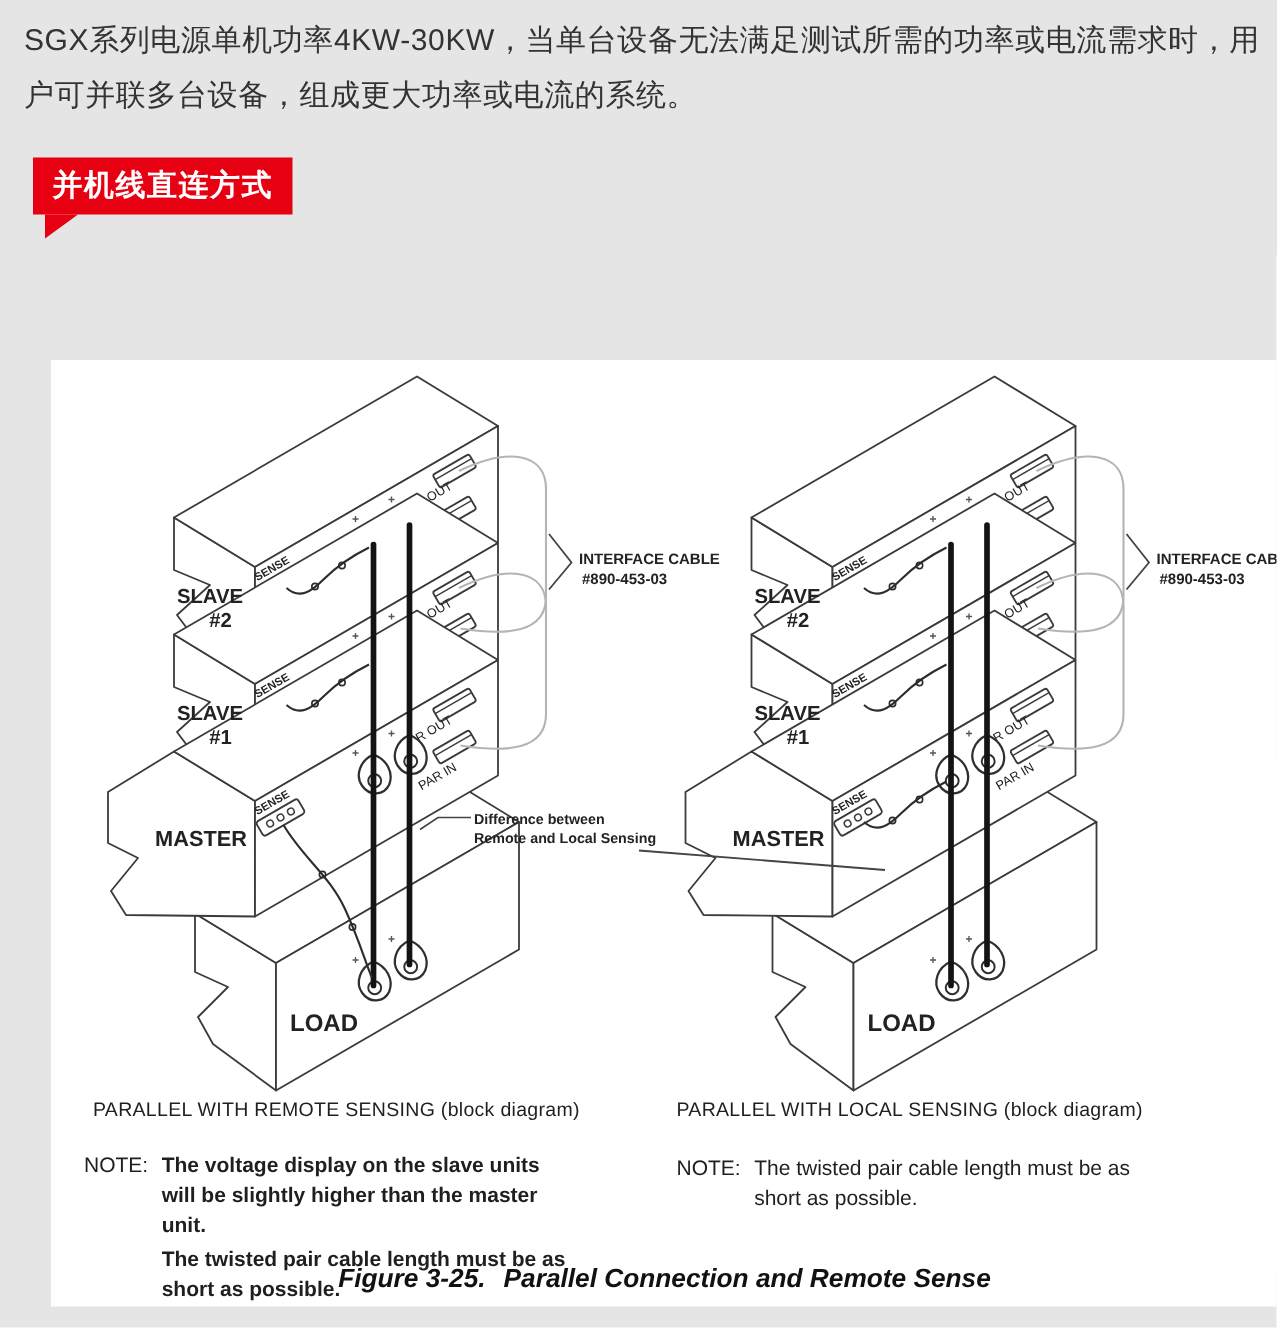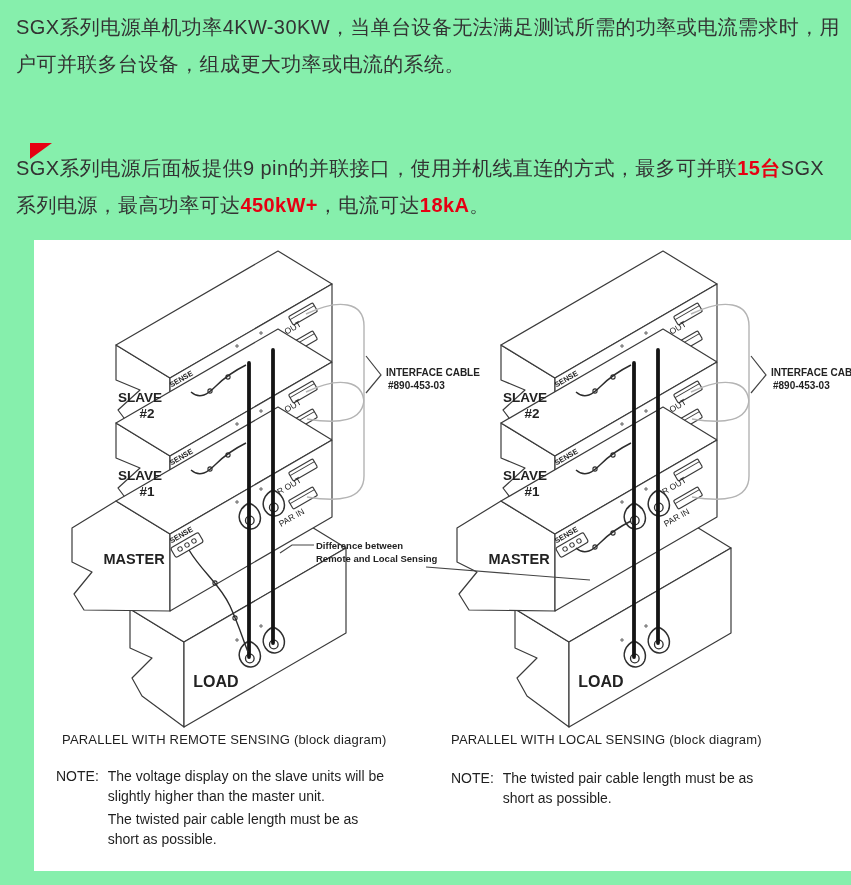--- a/index.html
+++ b/index.html
@@ -1,19 +1,19 @@
 <!DOCTYPE html>
 <html><head>
 <meta charset="utf-8">
 <style>
   * { margin:0; padding:0; box-sizing:border-box; }
   body { font-family:"Liberation Sans", sans-serif; }
   .screen {
     position:relative; width:851px; height:885px;
-    background:#86efac; overflow:hidden; color:#333;
+    background:#e5e5e5; overflow:hidden; color:#333;
   }
   .para {
     position:absolute; left:16px; width:824px;
     font-size:20px; line-height:37px; letter-spacing:.4px; color:#333;
   }
   .para .red { color:#e60012; font-weight:bold; }
   .badge {
     position:absolute; left:22px; top:105px; height:38px;
     background:#e60012; color:#fff; font-size:20px; font-weight:bold;
     line-height:38px; padding:0 13px; letter-spacing:1px;
@@ -31,46 +31,46 @@
     position:absolute; font-size:13px; color:#1f1f1f; letter-spacing:.2px;
     white-space:nowrap;
   }
   .cap-left  { left:28px;  top:492px; }
   .cap-right { left:417px; top:492px; }
   .note {
     position:absolute; display:flex; gap:9px;
     font-size:14px; line-height:20px; color:#1f1f1f;
   }
   .note-left  { left:22px;  top:526px; }
-  .note-left  .note-body { width:278px; }
+  .note-left  .note-body { width:278px;font-weight:bold; }
   .note-right { left:417px; top:528px; }
   .note-right .note-body { width:262px; }
   .note .note-body p + p { margin-top:3px; }
   .figcap {
     position:absolute; left:0; top:602px; width:100%;
     text-align:center; font-size:17.5px; font-weight:bold; font-style:italic;
     color:#111;
   }
   .figcap span + span { margin-left:12px; }
   svg text { font-family:"Liberation Sans", sans-serif; fill:#222; }
 </style>
 </head>
 <body>
 
 <div class="screen">
 
   <p class="para" style="top:9px">
     <span>SGX系列电源单机功率4KW-30KW，当单台设备无法满足测试所需的功率或电流需求时，用户可并联多台设备，组成更大功率或电流的系统。</span>
   </p>
 
+  <div class="badge">
+    <span>并机线直连方式</span>
+  </div>
   <div class="badge-tail"></div>
 
-  <p class="para" style="top:150px">
-    <span>SGX系列电源后面板提供9 pin的并联接口，使用并机线直连的方式，最多可并联</span><span class="red">15台</span><span>SGX系列电源，最高功率可达</span><span class="red">450kW+</span><span>，电流可达</span><span class="red">18kA</span><span>。</span>
-  </p>
 
   <div class="panel">
 
     <svg width="818" height="632" viewBox="0 0 818 632">
       <defs>
         <path id="jagS" d="M0,0 L-54,-33 L-54,2 L-30,12 L-52,32 L-40,48 L0,77 Z" fill="#ffffff" stroke="#3b3b3b" stroke-width="1.2" stroke-linejoin="round"></path>
         <g id="term">
           <path d="M0,-16 C-9,-12 -12.5,-2 -7.5,5 C-2.5,12 7,11.5 10.5,4 C13.5,-4 9,-12.5 0,-16 Z" fill="#ffffff" stroke="#2f2f2f" stroke-width="1.5" stroke-linejoin="round"></path>
           <circle cx="0.8" cy="1.5" r="4.3" fill="#ffffff" stroke="#2f2f2f" stroke-width="1.3"></circle>
           <path d="M-14,-17 h4 M-12,-19 v4" stroke="#555" stroke-width="0.9" fill="none"></path>
@@ -170,15 +170,18 @@
       </div>
     </div>
 
     <div class="note note-right">
       <span>NOTE:</span>
       <div class="note-body">
         <p>The twisted pair cable length must be as short as possible.</p>
       </div>
     </div>
 
+    <div class="figcap">
+      <span>Figure 3-25.</span><span>Parallel Connection and Remote Sense</span>
+    </div>
   </div>
 
 </div>
 
 </body></html>

